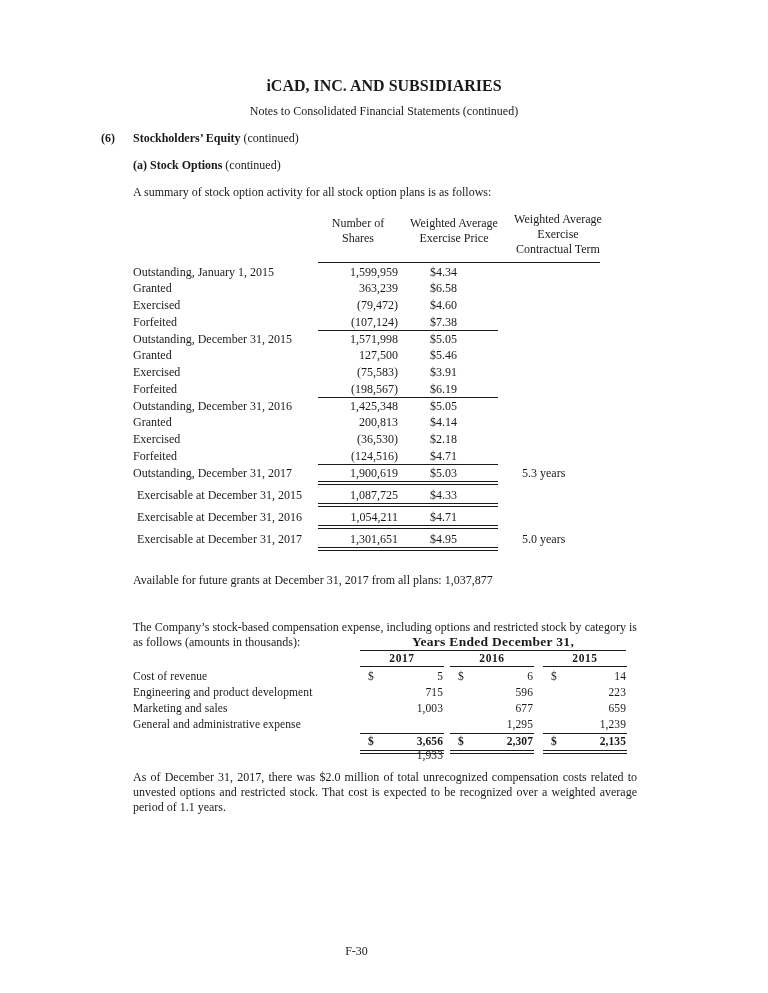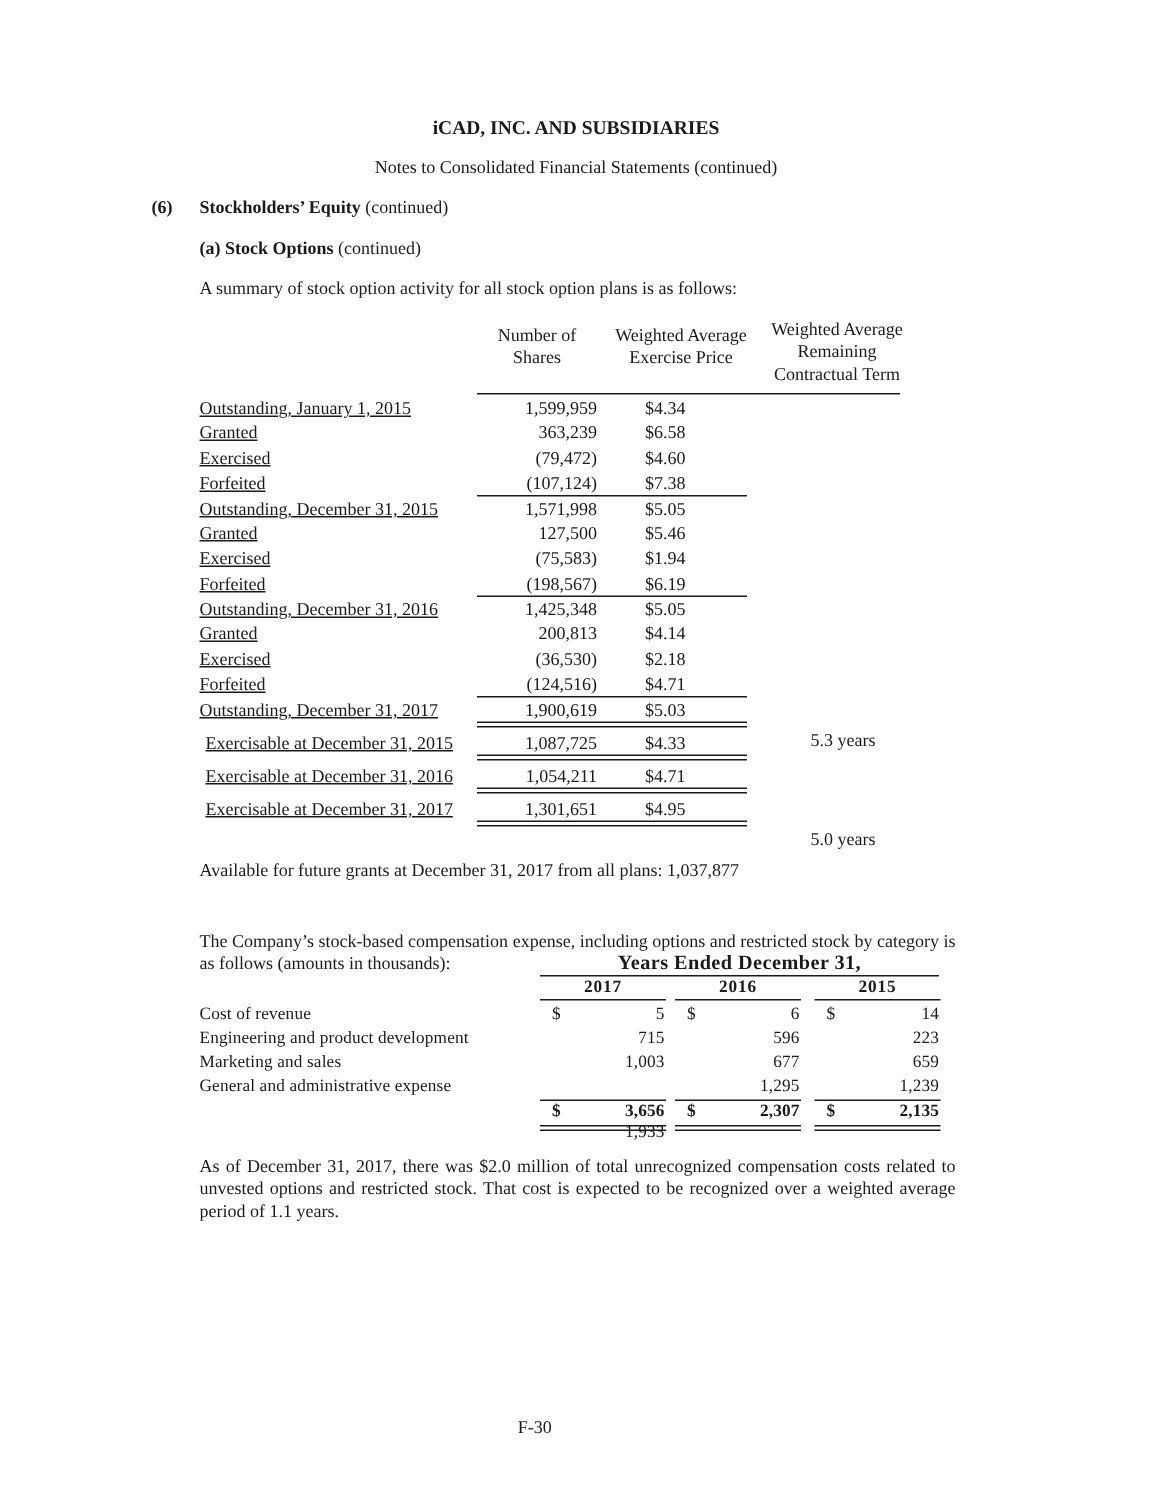--- a/index.html
+++ b/index.html
@@ -8,30 +8,30 @@
     font-family: "Liberation Serif", "DejaVu Serif", serif;
     color: #1a1a1a; font-size: 12px;
   }
   .abs { position: absolute; white-space: nowrap; }
   .bold { font-weight: bold; }
   .center { text-align: center; }
   .right { text-align: right; }
   .line { position: absolute; height: 0; border-top: 1.5px solid #1a1a1a; }
   .dline { position: absolute; height: 2px; border-top: 1.5px solid #1a1a1a; border-bottom: 1.5px solid #1a1a1a; }
   .para { position: absolute; left: 133px; width: 504px; line-height: 15px; text-align: justify; }
-  .t1-label { position: absolute; left: 133px; text-decoration: underline; }
+  .t1-label { position: absolute; left: 133px; }
   .t1-shares { position: absolute; width: 80px; left: 318px; text-align: right; }
   .t1-price { position: absolute; left: 430px; }
-  .t1-term { position: absolute; left: 522px; width: 80px; text-align: center; margin-top: 20px; }
+  .t1-term { position: absolute; left: 522px; width: 80px; text-align: left; }
   .t2 { font-size: 11.5px; letter-spacing: 0.1px; }
 </style>
 </head>
 <body>
 
-<div class="abs bold center" style="left:0;width:768px;top:77px;font-size:13px;">iCAD, INC. AND SUBSIDIARIES</div>
+<div class="abs bold center" style="left:0;width:768px;top:77px;font-size:16px;">iCAD, INC. AND SUBSIDIARIES</div>
 <div class="abs center" style="left:0;width:768px;top:104px;">Notes to Consolidated Financial Statements (continued)</div>
 
 <div class="abs bold" style="left:101px;top:131px;">(6)</div>
 <div class="abs" style="left:133px;top:131px;">
   <span class="bold">Stockholders’ Equity</span><span> (continued)</span>
 </div>
 <div class="abs" style="left:133px;top:158px;">
   <span class="bold">(a) Stock Options</span><span> (continued)</span>
 </div>
 <div class="abs" style="left:133px;top:185px;">A summary of stock option activity for all stock option plans is as follows:</div>
@@ -40,21 +40,21 @@
   <div class="abs center" style="left:318px;width:80px;top:216px;line-height:15px;">
     <div>Number of</div>
     <div>Shares</div>
   </div>
   <div class="abs center" style="left:398px;width:112px;top:216px;line-height:15px;">
     <div>Weighted Average</div>
     <div>Exercise Price</div>
   </div>
   <div class="abs center" style="left:512px;width:92px;top:212px;line-height:15px;">
     <div>Weighted Average</div>
-    <div>Remaining</div>
+    <div>Exercise</div>
     <div>Contractual Term</div>
   </div>
   <div class="line" style="left:318px;width:282px;top:262px;"></div>
 
   <div style="position:absolute;left:0;top:265px;width:768px;">
     <span class="t1-label">Outstanding, January 1, 2015</span>
     <span class="t1-shares">1,599,959</span>
     <span class="t1-price">$4.34</span>
   </div>
   <div style="position:absolute;left:0;top:281px;width:768px;">
@@ -79,21 +79,21 @@
     <span class="t1-price">$5.05</span>
   </div>
   <div style="position:absolute;left:0;top:348px;width:768px;">
     <span class="t1-label">Granted</span>
     <span class="t1-shares">127,500</span>
     <span class="t1-price">$5.46</span>
   </div>
   <div style="position:absolute;left:0;top:365px;width:768px;">
     <span class="t1-label">Exercised</span>
     <span class="t1-shares">(75,583)</span>
-    <span class="t1-price">$1.94</span>
+    <span class="t1-price">$3.91</span>
   </div>
   <div style="position:absolute;left:0;top:382px;width:768px;">
     <span class="t1-label">Forfeited</span>
     <span class="t1-shares">(198,567)</span>
     <span class="t1-price">$6.19</span>
   </div>
   <div class="line" style="left:318px;width:180px;top:397px;"></div>
   <div style="position:absolute;left:0;top:399px;width:768px;">
     <span class="t1-label">Outstanding, December 31, 2016</span>
     <span class="t1-shares">1,425,348</span>

